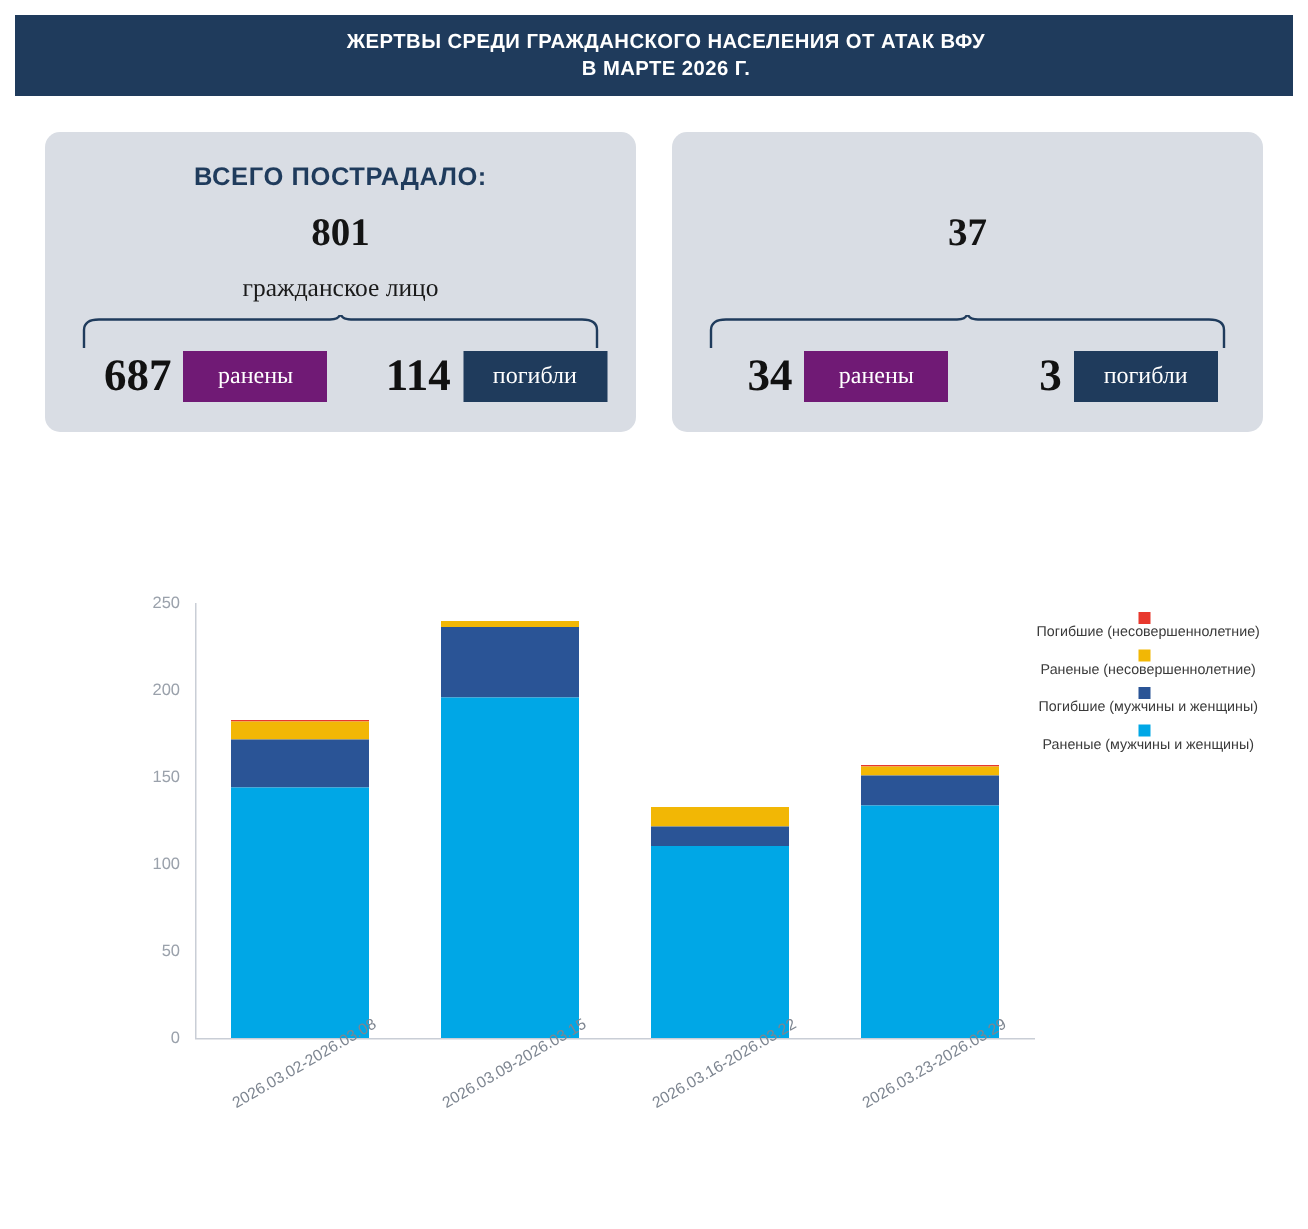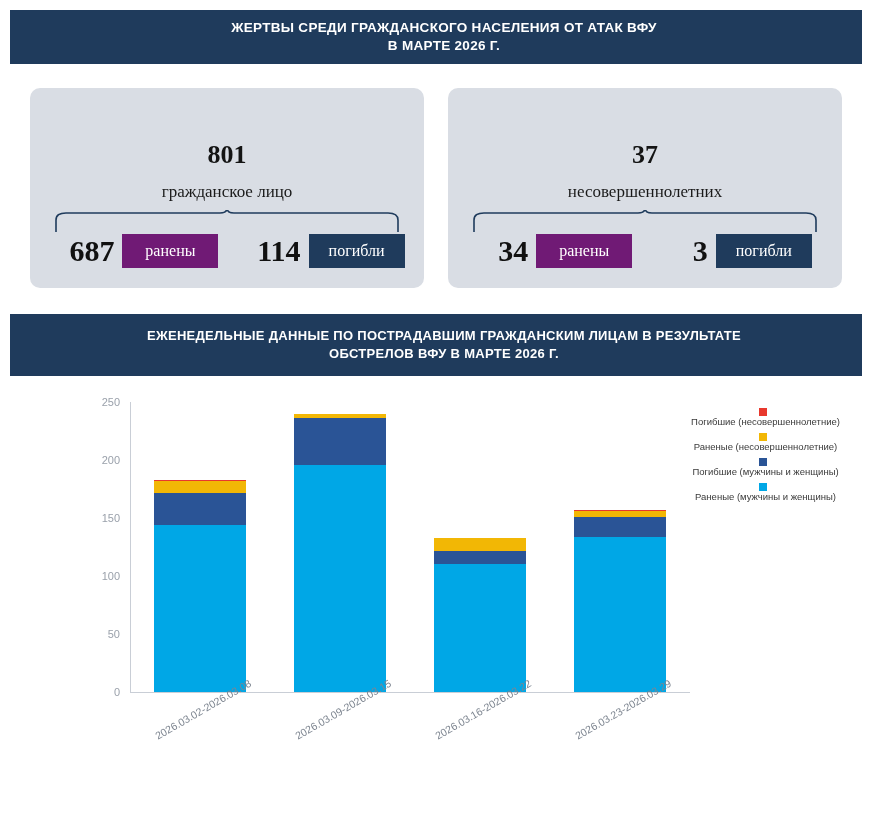--- a/index.html
+++ b/index.html
@@ -214,20 +214,21 @@
 </head>
 <body>
 
 <div id="page">
 
   <div class="banner" id="banner-top">
     <div class="banner-text">ЖЕРТВЫ СРЕДИ ГРАЖДАНСКОГО НАСЕЛЕНИЯ ОТ АТАК ВФУ<br>В МАРТЕ 2026 Г.</div>
   </div>
 
   <div class="card" id="card-total">
+    <div class="card-title">ВСЕГО ПОСТРАДАЛО:</div>
     <div class="card-bignum">801</div>
     <div class="card-sub">гражданское лицо</div>
     <div class="brace">
       <svg viewBox="0 0 350 22" preserveAspectRatio="none">
         <path d="M4,22 L4,10 Q4,3 14,3 L168,3 Q175,3 175,-2 Q175,3 182,3 L336,3 Q346,3 346,10 L346,22" fill="none" stroke="#1f3b5c" stroke-width="1.6"></path>
       </svg>
     </div>
     <div class="stat-row">
       <div class="stat">
         <span class="stat-num">687</span>
@@ -235,41 +236,37 @@
       </div>
       <div class="stat">
         <span class="stat-num">114</span>
         <span class="stat-pill pill-killed">погибли</span>
       </div>
     </div>
   </div>
 
   <div class="card" id="card-children">
     <div class="card-bignum">37</div>
-    <div class="card-sub">несовершеннолетних</div>
     <div class="brace">
       <svg viewBox="0 0 350 22" preserveAspectRatio="none">
         <path d="M4,22 L4,10 Q4,3 14,3 L168,3 Q175,3 175,-2 Q175,3 182,3 L336,3 Q346,3 346,10 L346,22" fill="none" stroke="#1f3b5c" stroke-width="1.6"></path>
       </svg>
     </div>
     <div class="stat-row">
       <div class="stat">
         <span class="stat-num">34</span>
         <span class="stat-pill pill-wounded">ранены</span>
       </div>
       <div class="stat">
         <span class="stat-num">3</span>
         <span class="stat-pill pill-killed">погибли</span>
       </div>
     </div>
   </div>
 
-  <div class="banner" id="banner-mid">
-    <div class="banner-text">ЕЖЕНЕДЕЛЬНЫЕ ДАННЫЕ ПО ПОСТРАДАВШИМ ГРАЖДАНСКИМ ЛИЦАМ В РЕЗУЛЬТАТЕ<br>ОБСТРЕЛОВ ВФУ В МАРТЕ 2026 Г.</div>
-  </div>
 
   <div id="chart-area">
     <div class="axis-line-y"></div>
     <div class="axis-line-x"></div>
     <div class="ytick-holder" id="ytick-holder">
         <div class="ytick" style="top: 312px;">0</div>
         <div class="ytick" style="top: 254px;">50</div>
         <div class="ytick" style="top: 196px;">100</div>
         <div class="ytick" style="top: 138px;">150</div>
         <div class="ytick" style="top: 80px;">200</div>

